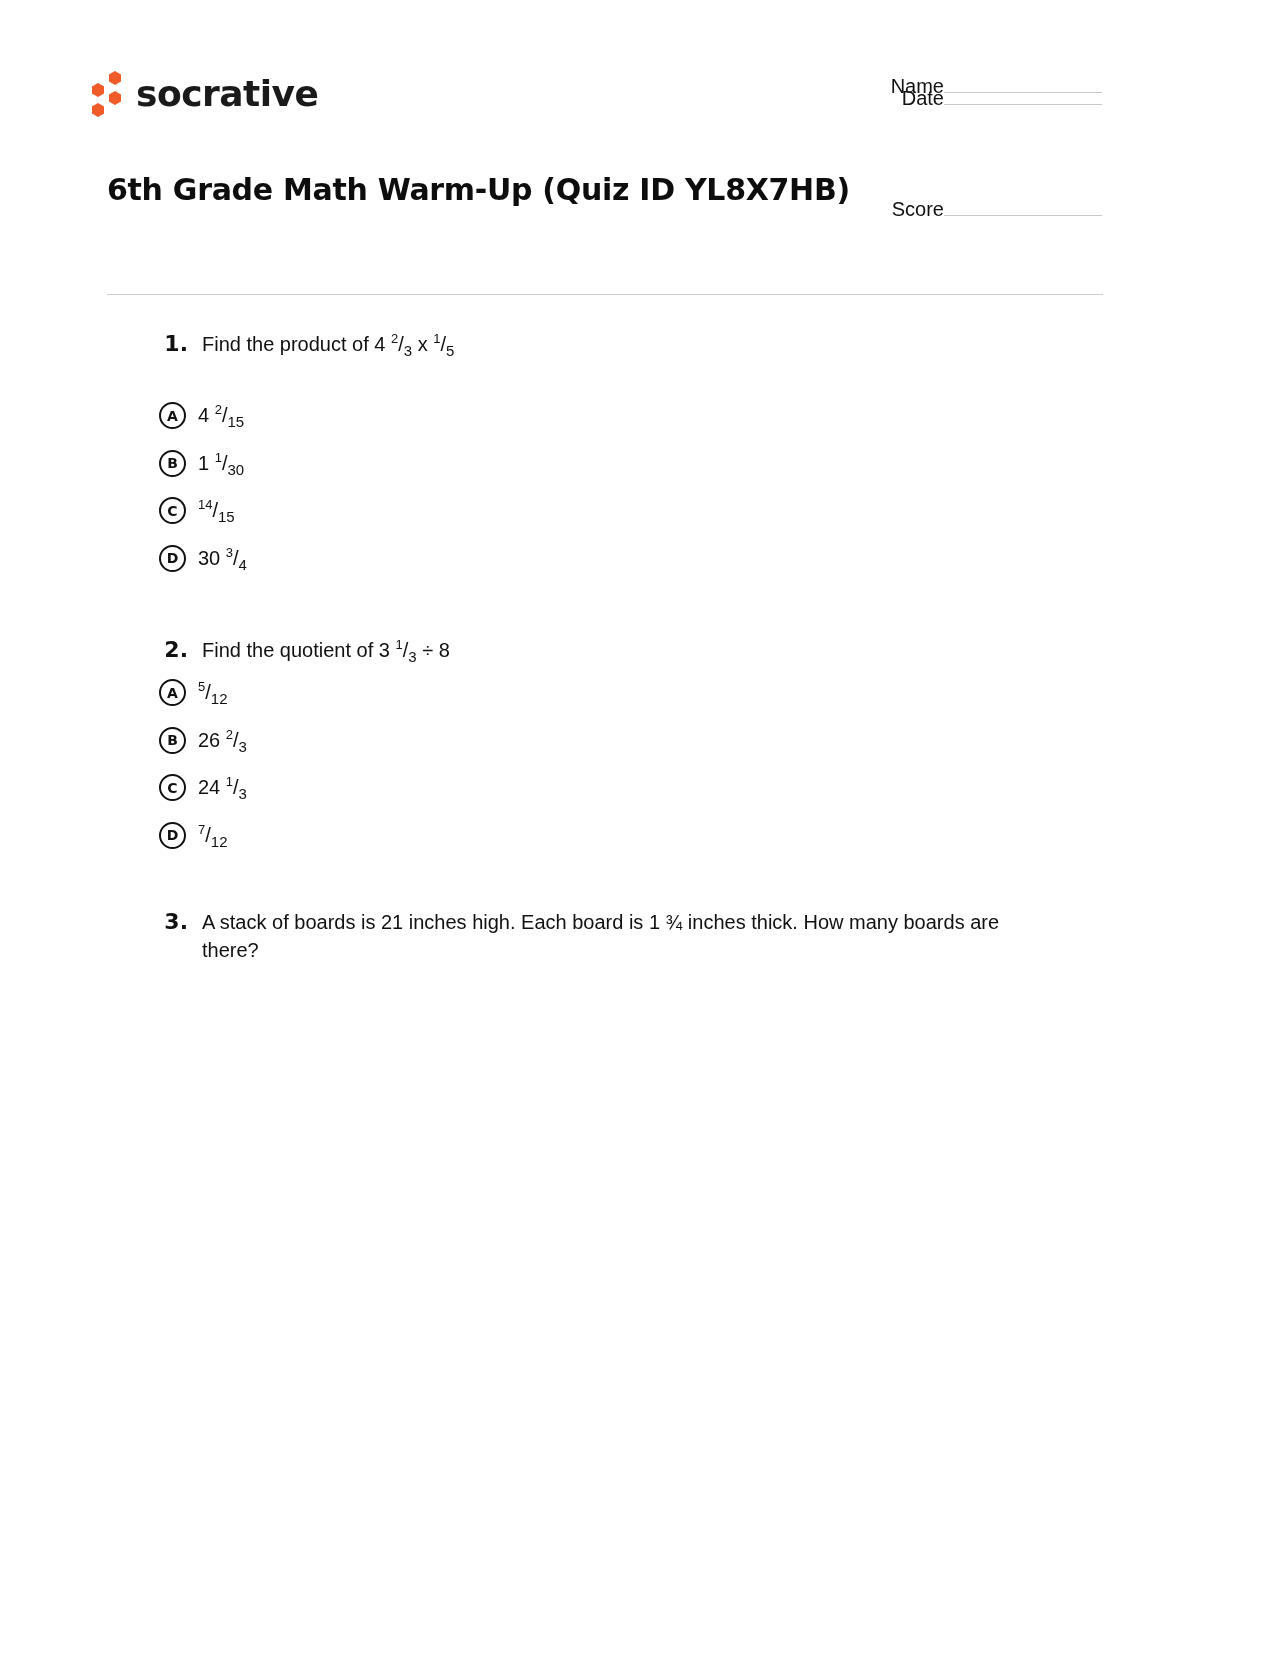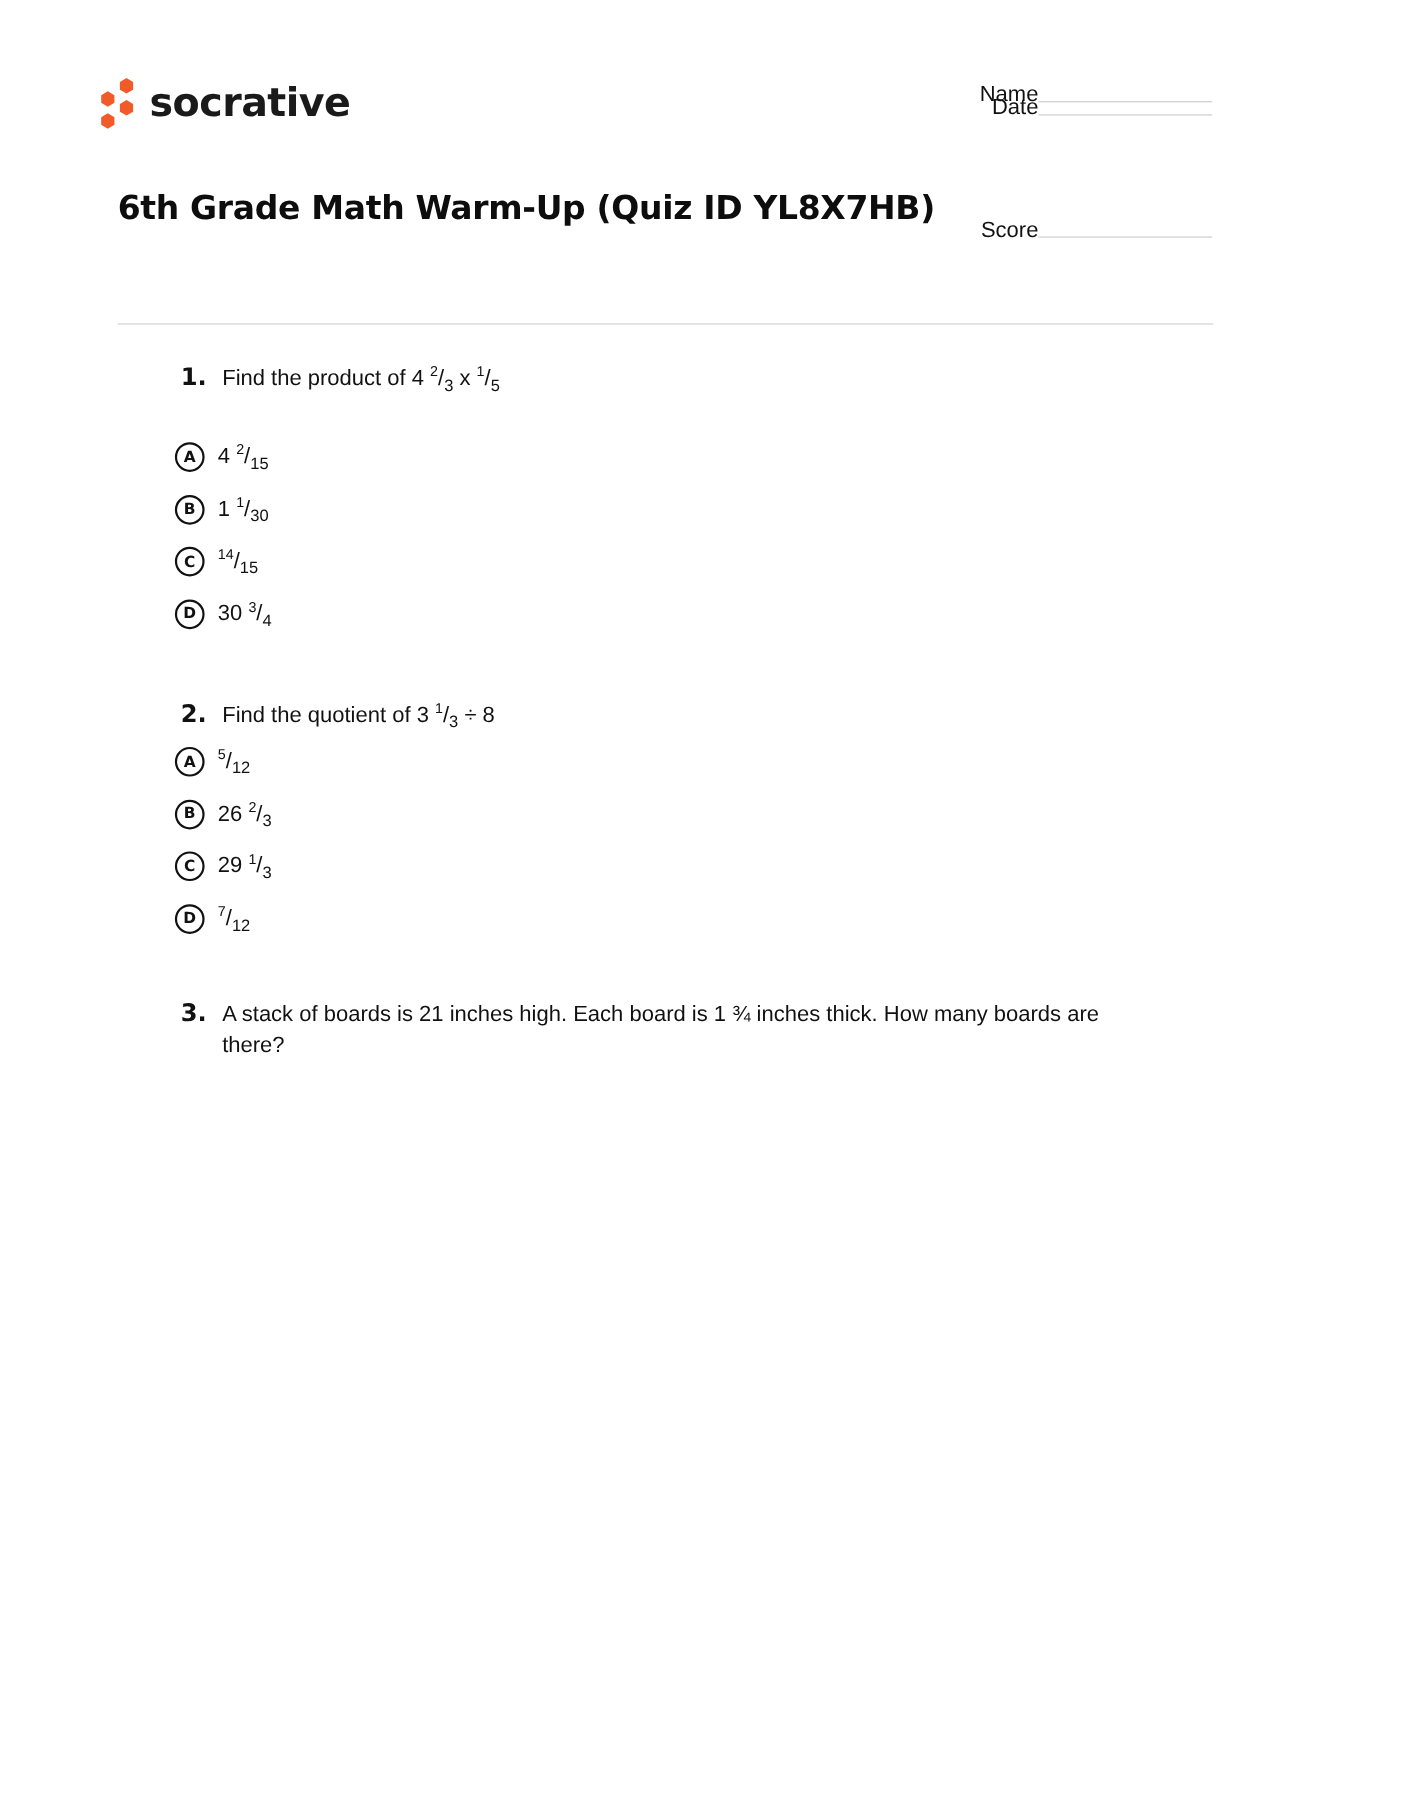--- a/index.html
+++ b/index.html
@@ -109,21 +109,21 @@
     <div class="opt">
       <span class="opt-badge">A</span>
       <span class="opt-text"><span></span><sup>5</sup><span class="slash">/</span><sub>12</sub></span>
     </div>
     <div class="opt">
       <span class="opt-badge">B</span>
       <span class="opt-text"><span>26 </span><sup>2</sup><span class="slash">/</span><sub>3</sub></span>
     </div>
     <div class="opt">
       <span class="opt-badge">C</span>
-      <span class="opt-text"><span>29 </span><sup>1</sup><span class="slash">/</span><sub>3</sub></span>
+      <span class="opt-text"><span>24 </span><sup>1</sup><span class="slash">/</span><sub>3</sub></span>
     </div>
     <div class="opt">
       <span class="opt-badge">D</span>
       <span class="opt-text"><span></span><sup>7</sup><span class="slash">/</span><sub>12</sub></span>
     </div>
   </div>
 </div>
 
 <div class="question" style="top:908px; right:220px;">
   <div class="q-head">

